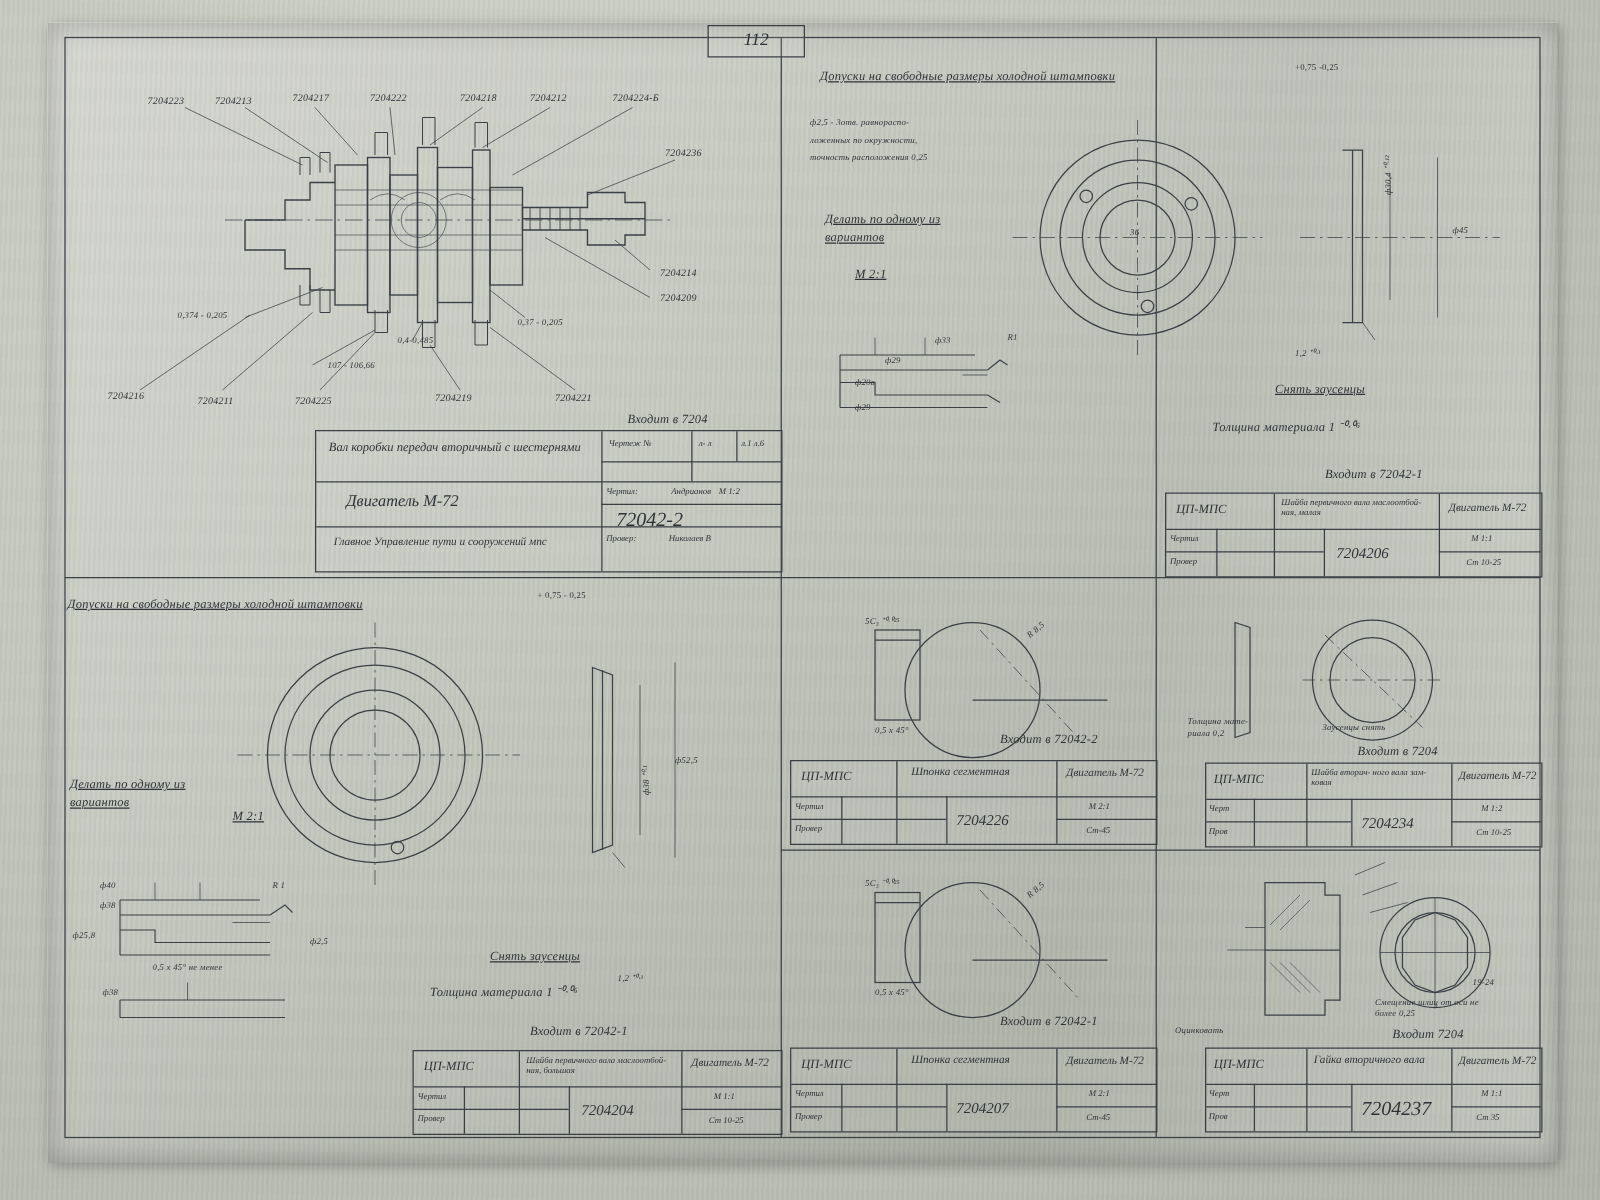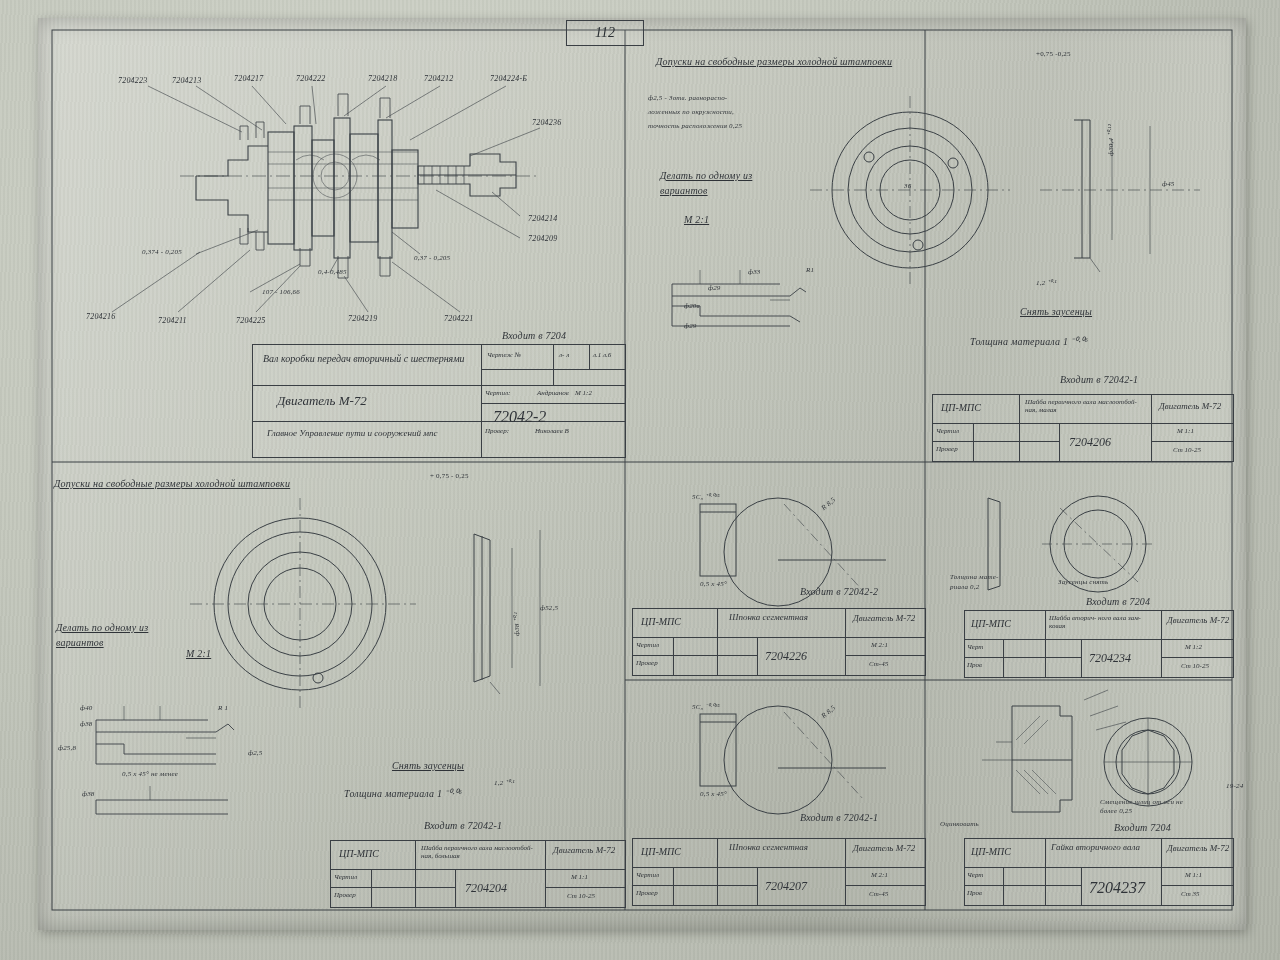--- a/index.html
+++ b/index.html
@@ -483,21 +483,21 @@
     <div class="cell it" style="left:202px;top:4px;font-size:9px;width:64px;line-height:10px;">Двигатель М-72</div>
     <div class="cell it xs" style="left:2px;top:32px;">Черт</div>
     <div class="cell it xs" style="left:2px;top:50px;">Пров</div>
     <div class="cell it" style="left:124px;top:40px;font-size:12px;">7204234</div>
     <div class="cell it xs" style="left:220px;top:32px;">М 1:2</div>
     <div class="cell it xs" style="left:216px;top:51px;">Ст 10-25</div>
   </div>
 
   <div class="t xs it" style="left:940px;top:820px;">Оцинковать</div>
   <div class="t xs it" style="left:1100px;top:798px;width:100px;white-space:normal;line-height:9px;">Смещение шлиц от оси не более 0,25</div>
-  <div class="t xs it" style="left:1178px;top:782px;margin-left:48px;">19-24</div>
+  <div class="t xs it" style="left:1178px;top:782px;">19-24</div>
   <div class="t md it" style="left:1114px;top:822px;">Входит 7204</div>
 
   <div class="blk" style="left:964px;top:838px;width:268px;height:66px;background:rgba(255,255,255,0.05);">
     <div class="vline" style="left:80px;top:0;height:66px;"></div>
     <div class="vline" style="left:196px;top:0;height:66px;"></div>
     <div class="hline" style="left:0;top:28px;width:268px;"></div>
     <div class="hline" style="left:196px;top:46px;width:72px;"></div>
     <div class="vline" style="left:38px;top:28px;height:38px;"></div>
     <div class="vline" style="left:116px;top:28px;height:38px;"></div>
     <div class="hline" style="left:0;top:46px;width:116px;"></div>

